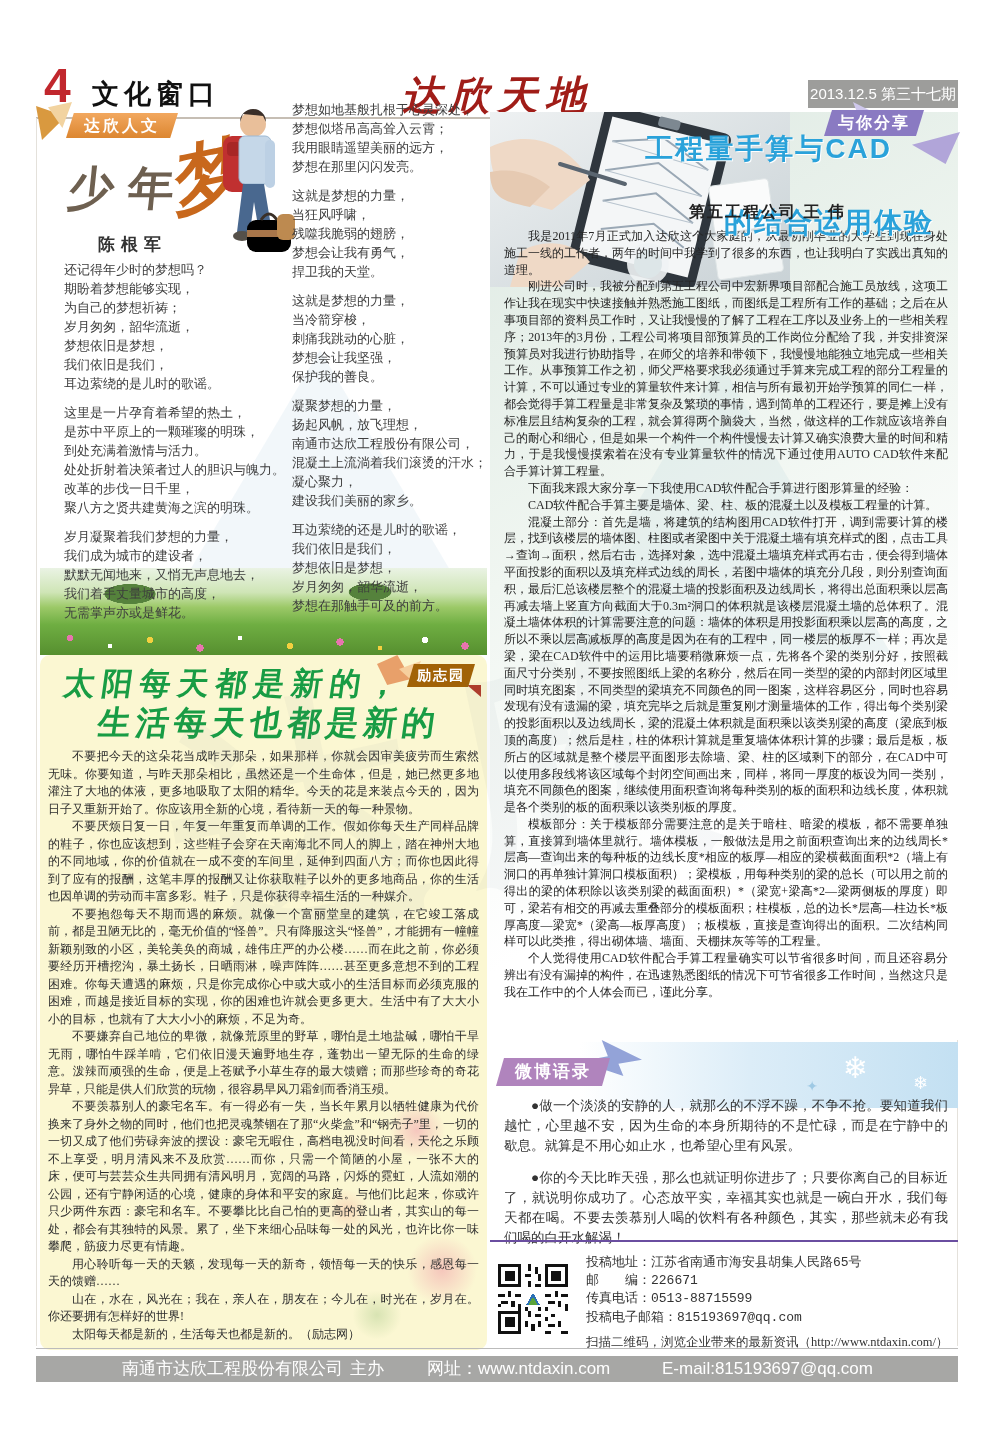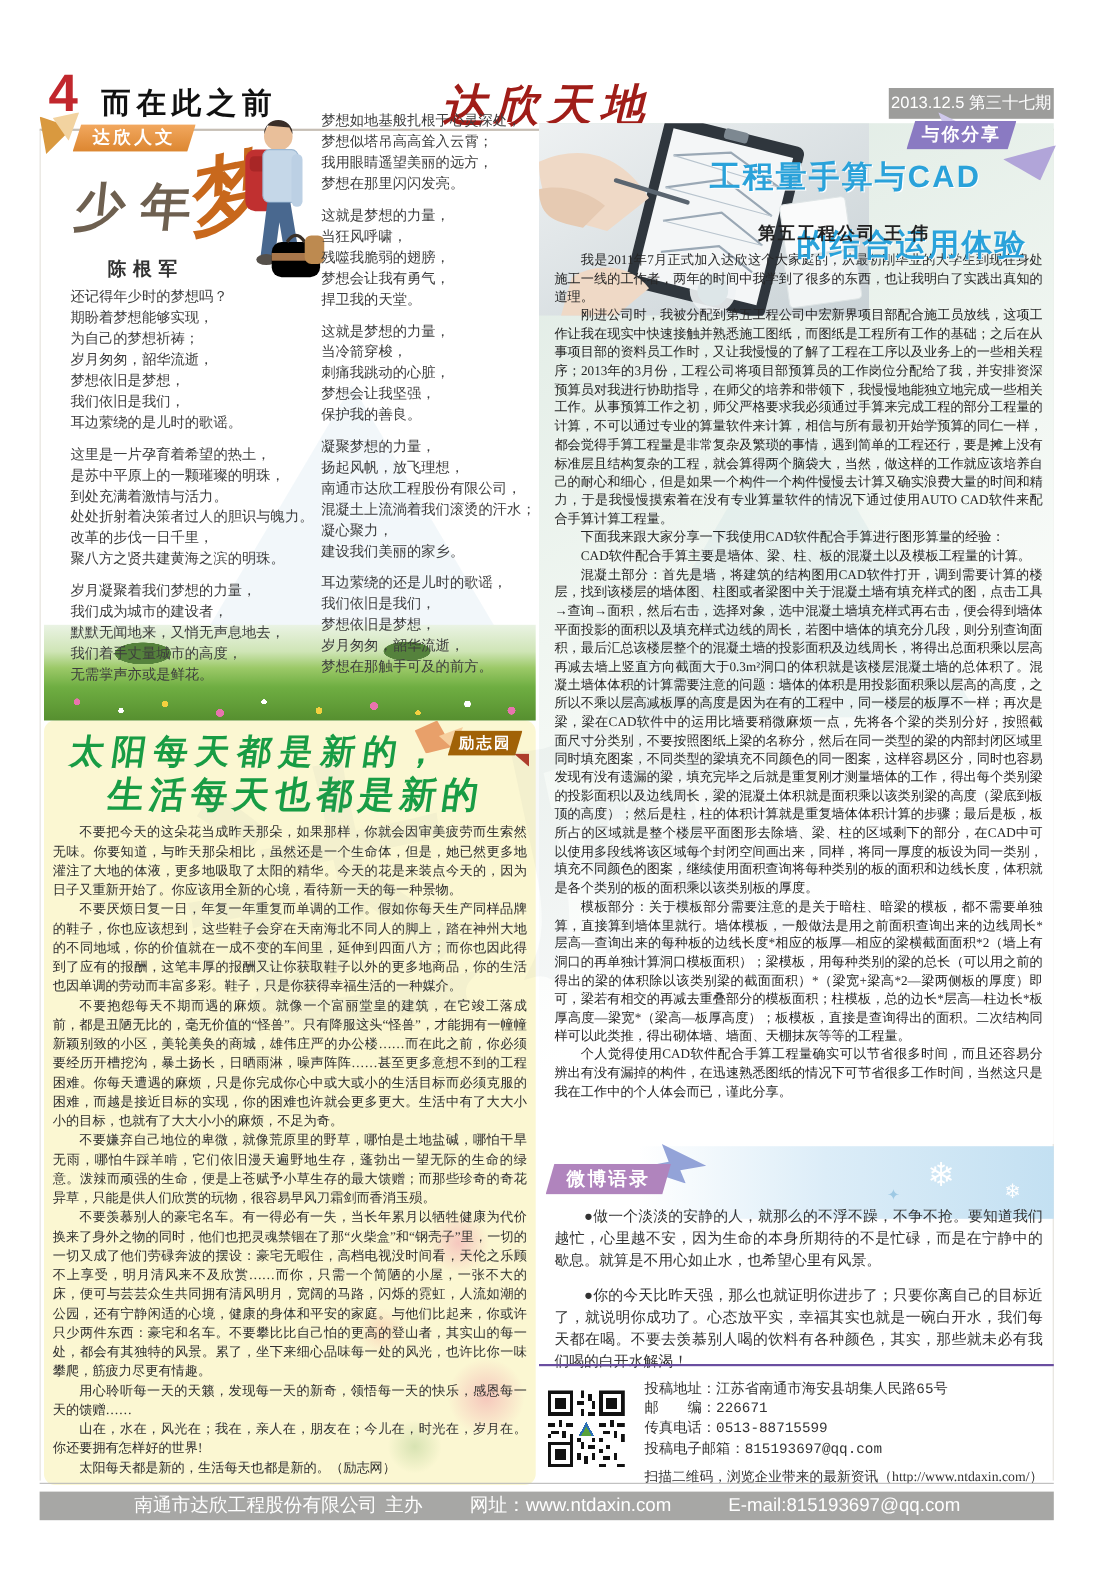--- a/index.html
+++ b/index.html
@@ -102,21 +102,21 @@
   .share-arrow-a{position:absolute;right:66px;top:-10px;width:60px;height:28px;background:#cfc8ec;
                  clip-path:polygon(0 100%,45% 55%,35% 0,100% 70%,60% 78%,65% 100%);}
   .share-arrow-b{position:absolute;right:-2px;top:20px;width:48px;height:32px;background:#b1a5d9;
                  clip-path:polygon(0 40%,100% 0,70% 100%);}
   .share-banner{position:absolute;right:34px;top:-2px;width:100px;height:26px;background:#8a7ac2;
                 clip-path:polygon(8% 0,100% 0,92% 100%,0 100%);color:#fff;font-size:16px;
                 font-weight:bold;line-height:26px;text-align:center;letter-spacing:2px;
                 font-family:"Liberation Sans",sans-serif;z-index:2;}
   .cad-title1{position:absolute;right:66px;top:18px;font-size:28px;font-weight:bold;color:#2aa2da;
               letter-spacing:2px;text-shadow:1px 1px 0 #fff;z-index:2;
-              font-family:"Liberation Sans",sans-serif;margin-top:12px;}
+              font-family:"Liberation Sans",sans-serif;}
   .cad-title2{position:absolute;right:24px;top:52px;font-size:28px;font-weight:bold;color:#2aa2da;
               letter-spacing:2px;text-shadow:1px 1px 0 #fff;z-index:2;
               font-family:"Liberation Sans",sans-serif;margin-top:40px;}
   .cad-byline{position:absolute;right:112px;top:90px;font-size:16px;font-weight:bold;color:#222;
               letter-spacing:2px;z-index:2;font-family:"Liberation Sans",sans-serif;}
   .cad-body{position:absolute;left:14px;right:10px;top:116px;z-index:1;}
   .cad-p{margin:0;font-size:12px;line-height:16.8px;text-indent:2em;text-align:justify;color:#262626;}
 
   
   .weibo-sec{position:absolute;left:490px;top:1040px;width:468px;height:200px;}
@@ -151,21 +151,21 @@
   .f-role{position:absolute;left:314px;}
   .f-web{position:absolute;left:391px;}
   .f-email{position:absolute;left:626px;}
 </style>
 </head>
 <body>
 
 <div class="page" data-name="newspaper-page">
 
   <div class="pagenum" data-name="page-number">4</div>
-  <div class="section-title" data-name="section-title">而在此之前</div>
+  <div class="section-title" data-name="section-title">文化窗口</div>
   <div class="masthead" data-name="masthead-title">达欣天地</div>
   <div class="issue-box" data-name="issue-date-badge">2013.12.5 第三十七期</div>
   <div class="header-rule" data-name="header-divider"></div>
   <div class="frame" data-name="page-frame"></div>
 
   <div class="page-wm" data-name="daxin-watermark">达欣</div>
 
   <section class="poem-sec" data-name="poem-section">
     <div class="renwen-fold" data-name="origami-icon"></div>
     <div class="renwen-fold2" data-name="origami-icon"></div>

